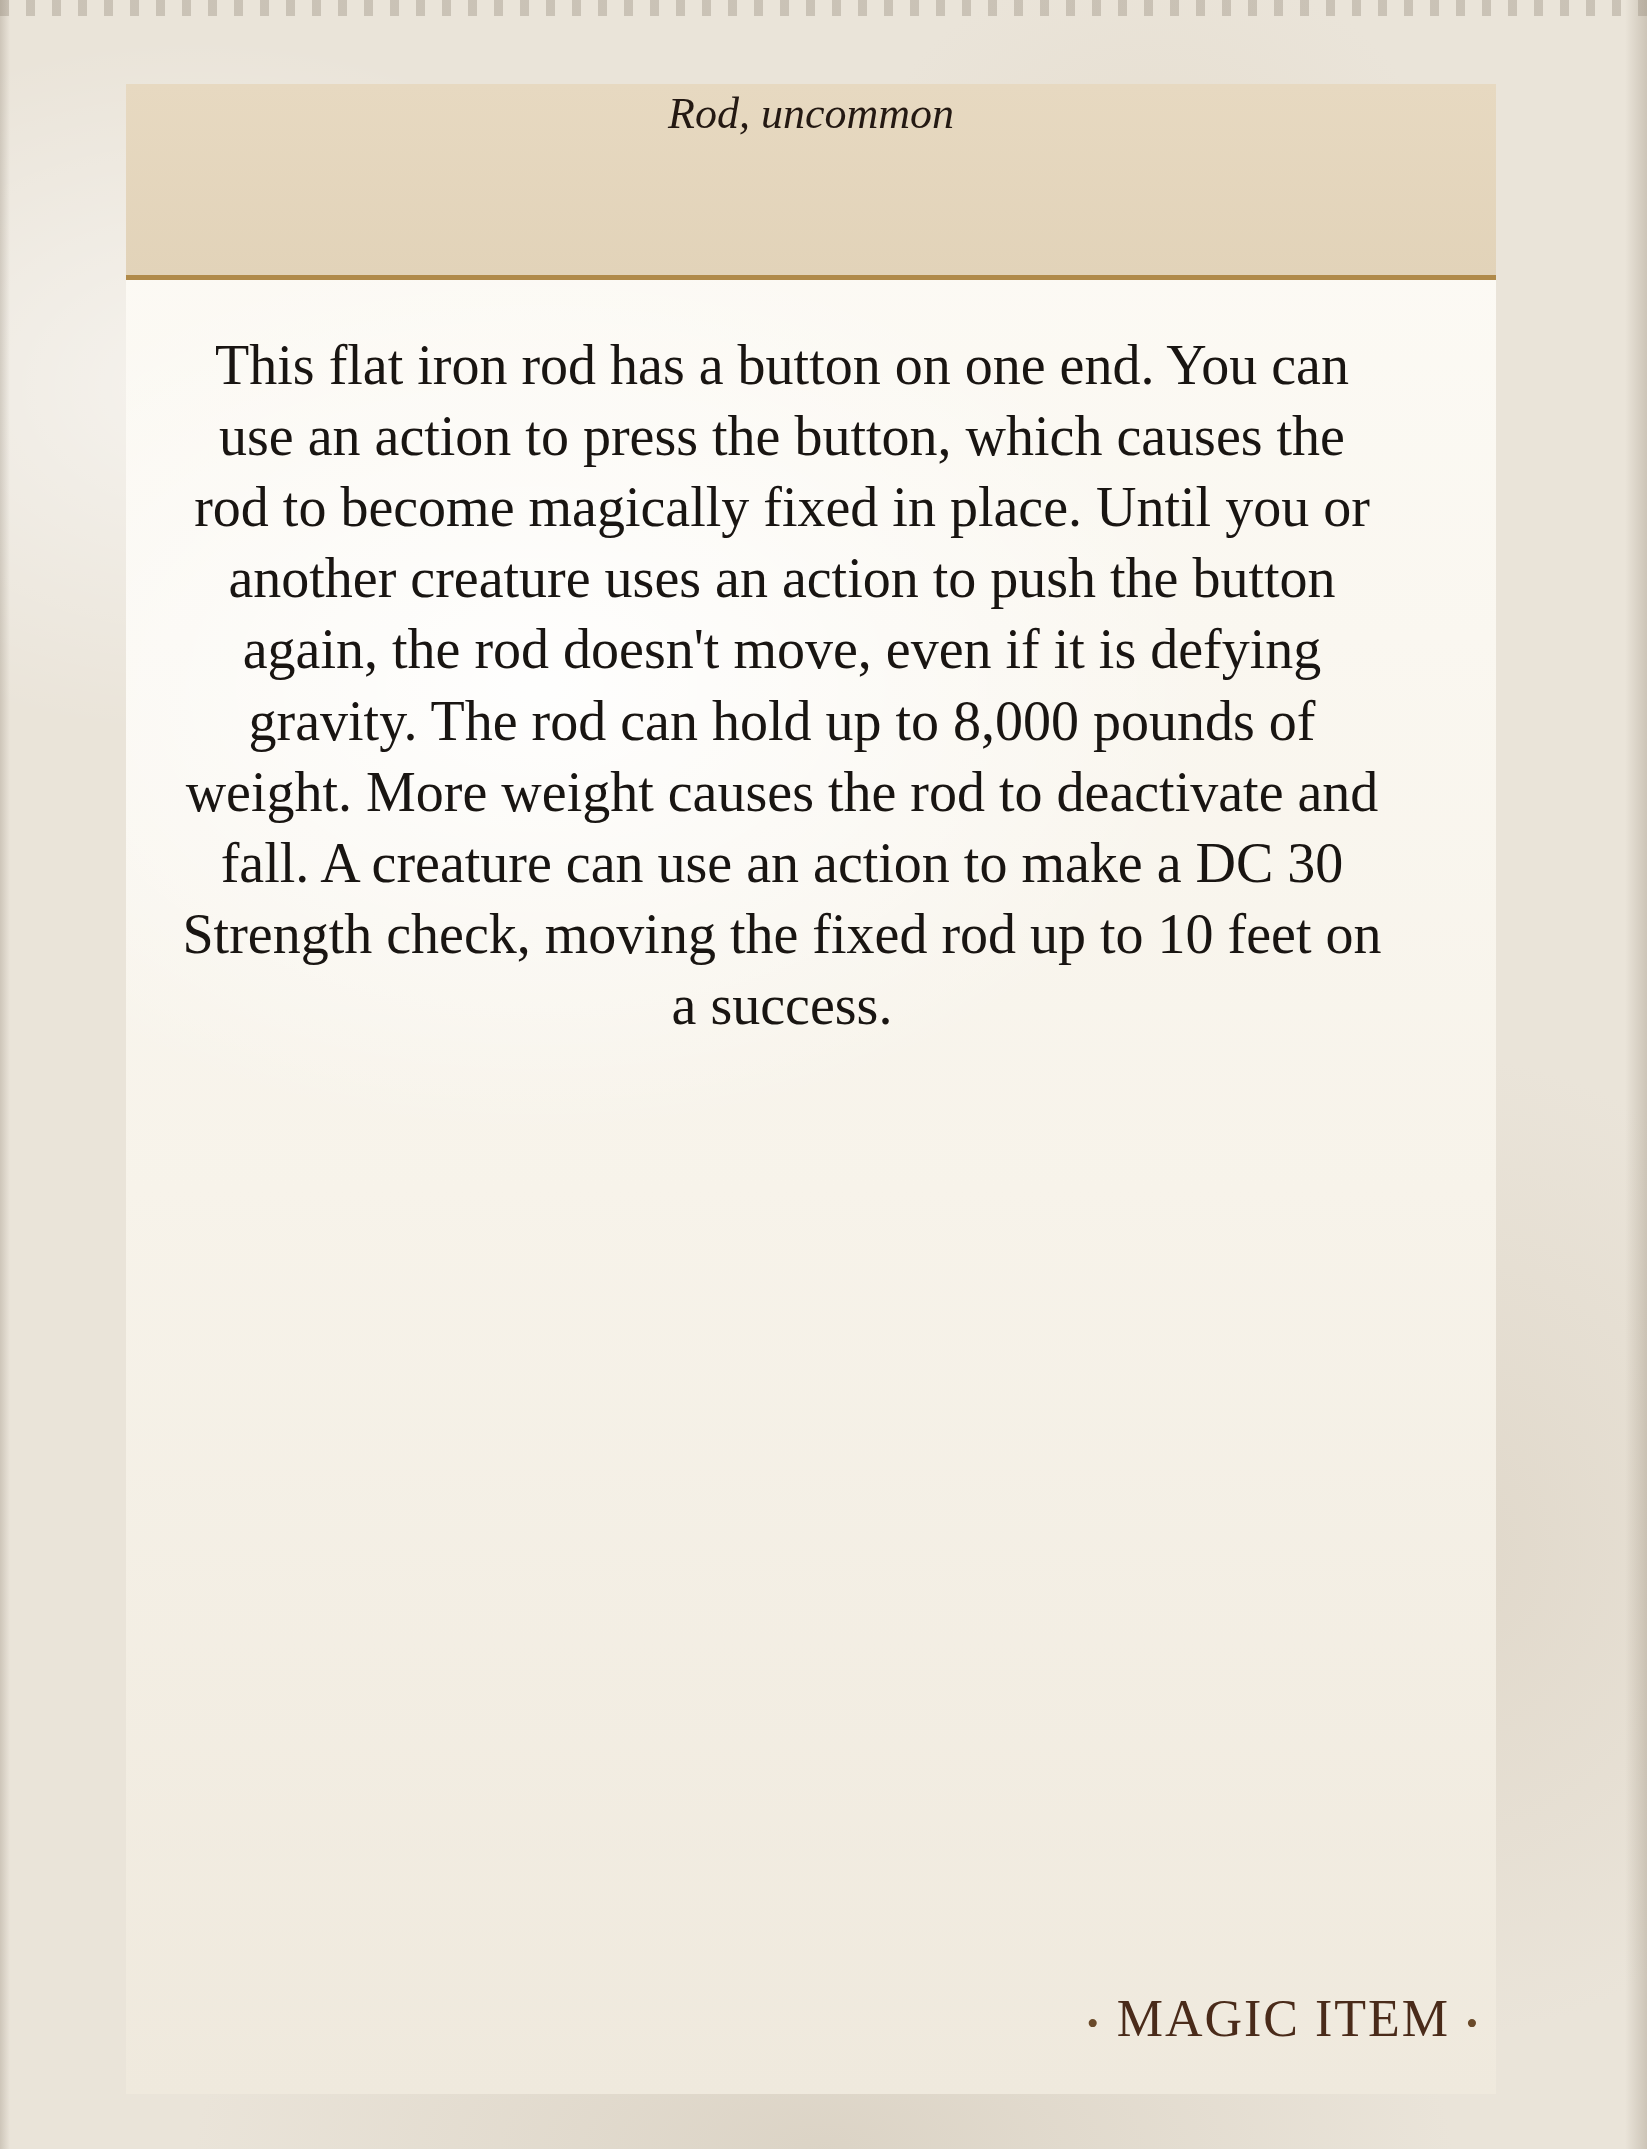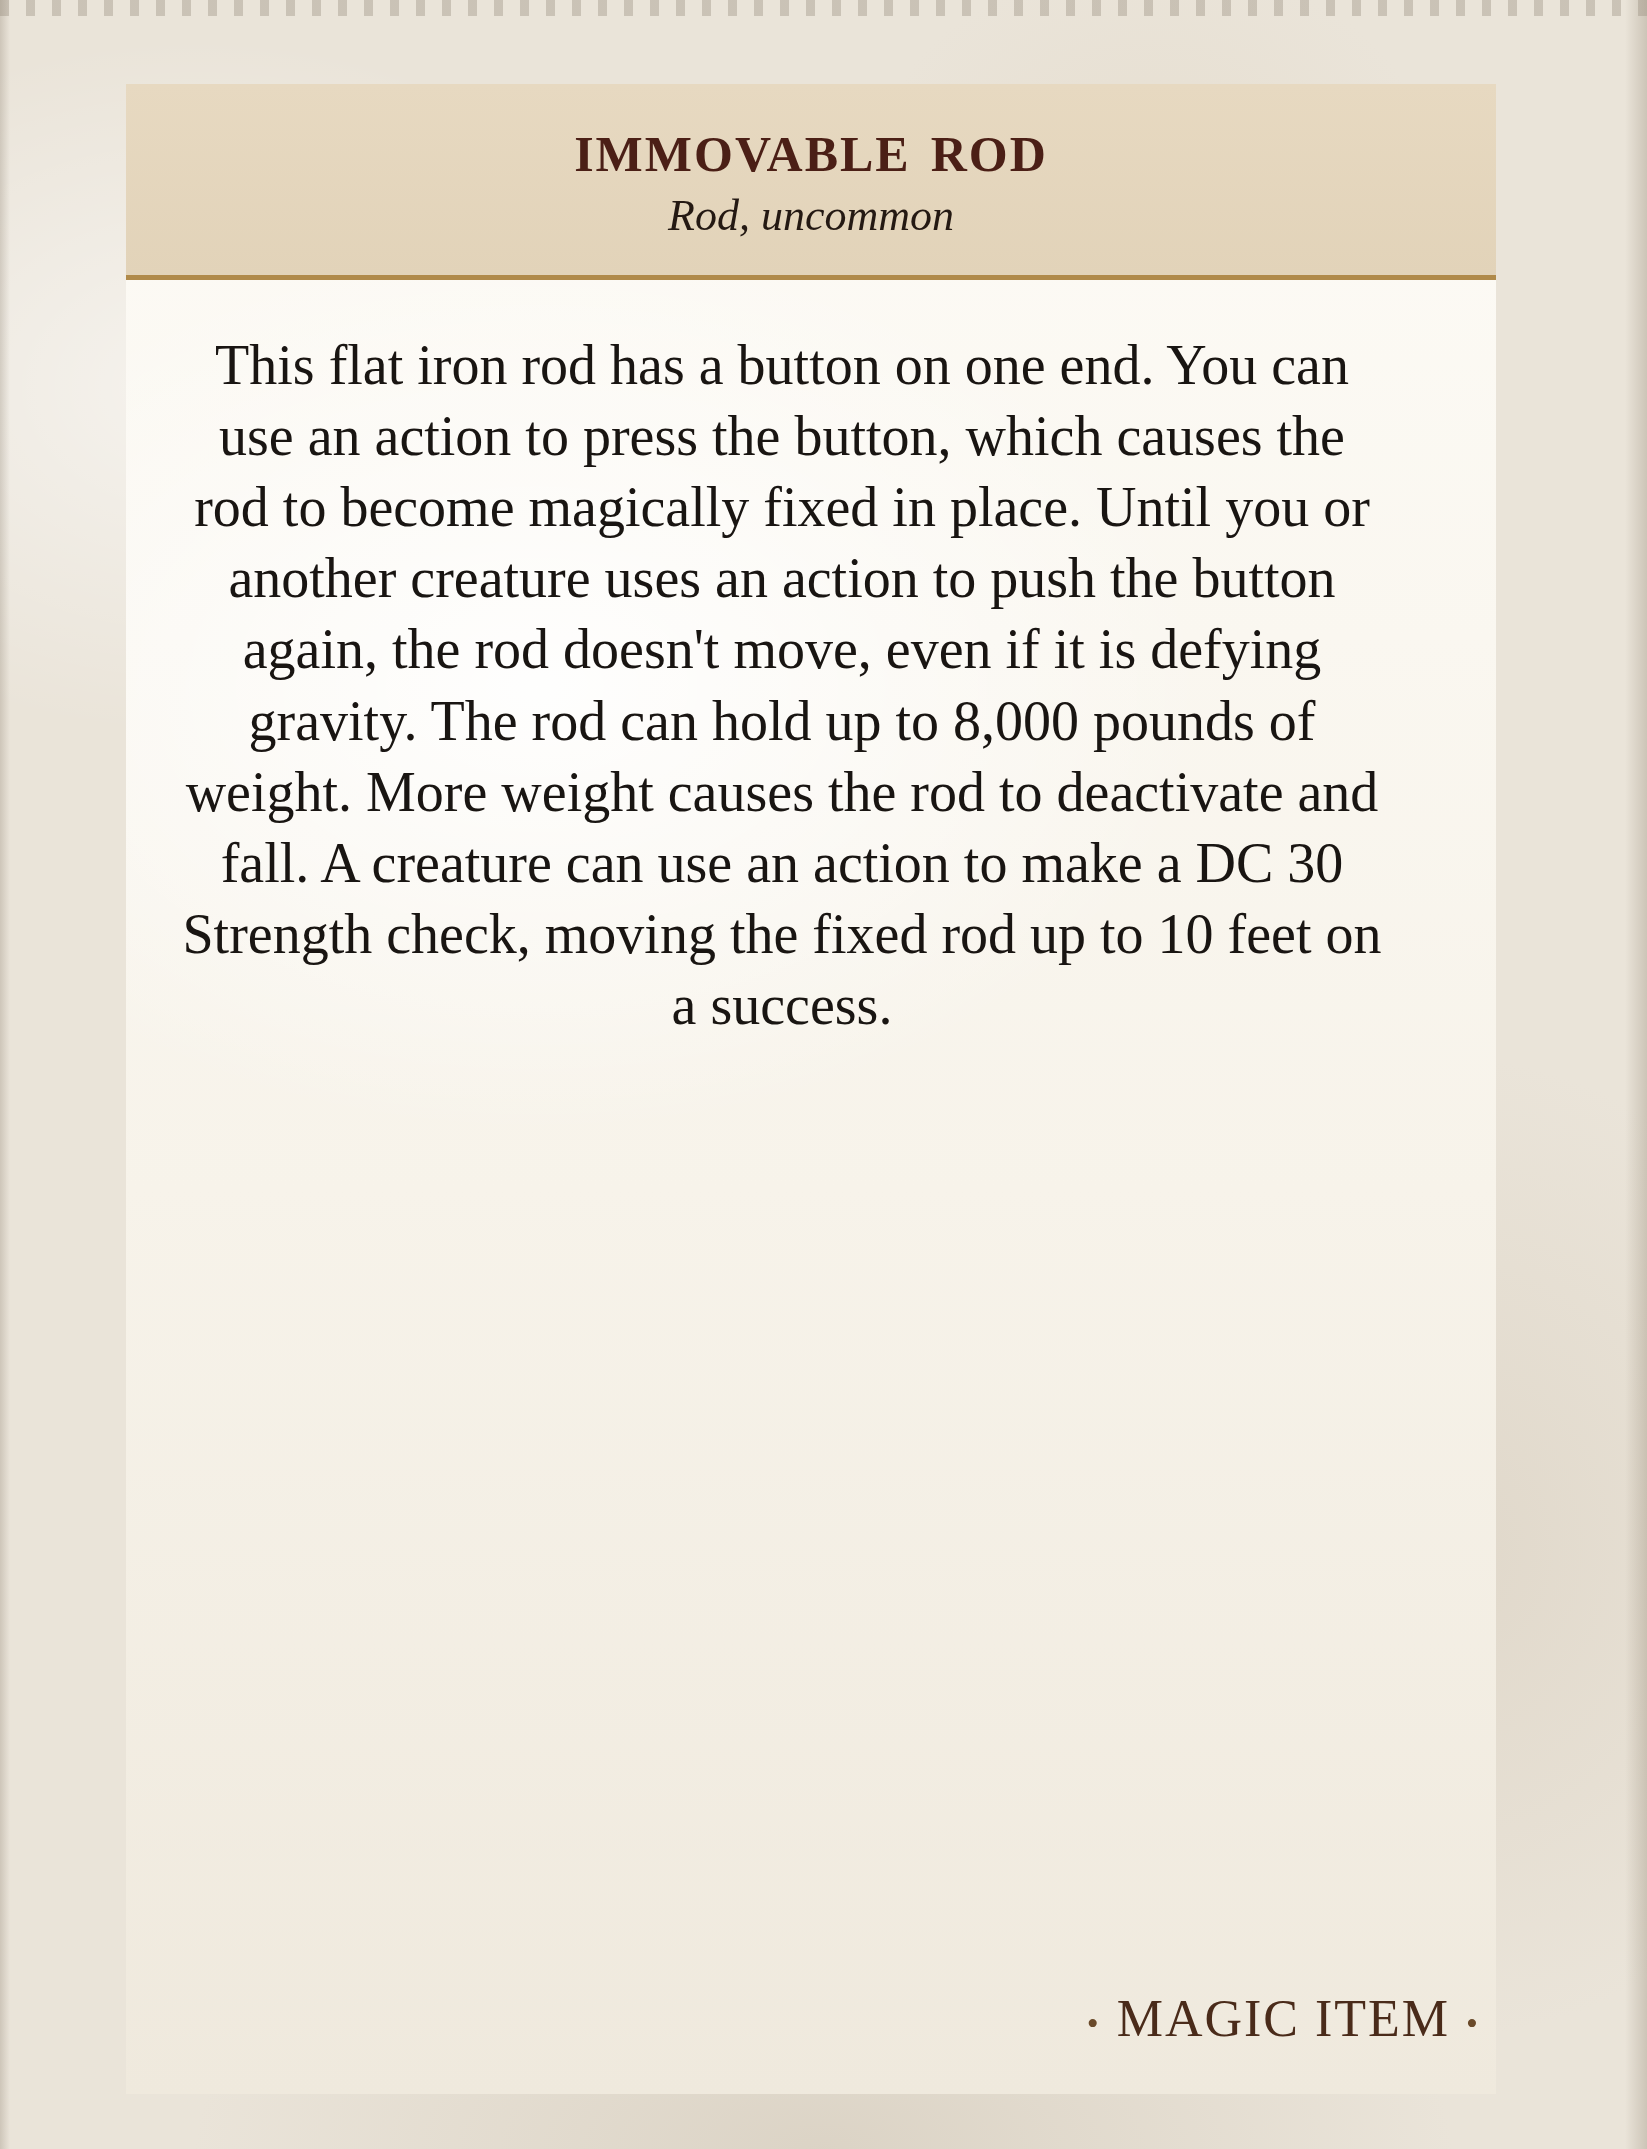--- a/index.html
+++ b/index.html
@@ -154,21 +154,20 @@
 <div id="page">
 
   <div id="top-edge"></div>
   <div id="left-edge"></div>
   <div id="right-edge"></div>
 
   <div id="card">
     <div id="card-body-bg"></div>
 
     <div id="header">
-      <h1 id="item-title">Immovable Rod</h1>
       <div id="item-subtitle">Rod, uncommon</div>
     </div>
 
     <div id="description">This flat iron rod has a button on one end. You can use an action to press the button, which causes the rod to become magically fixed in place. Until you or another creature uses an action to push the button again, the rod doesn't move, even if it is defying gravity. The rod can hold up to 8,000 pounds of weight. More weight causes the rod to deactivate and fall. A creature can use an action to make a DC 30 Strength check, moving the fixed rod up to 10 feet on a success.</div>
 
     <div id="footer">
       <span class="bullet">•</span><span id="footer-label">Magic Item</span><span class="bullet">•</span>
     </div>
   </div>
 </div>

